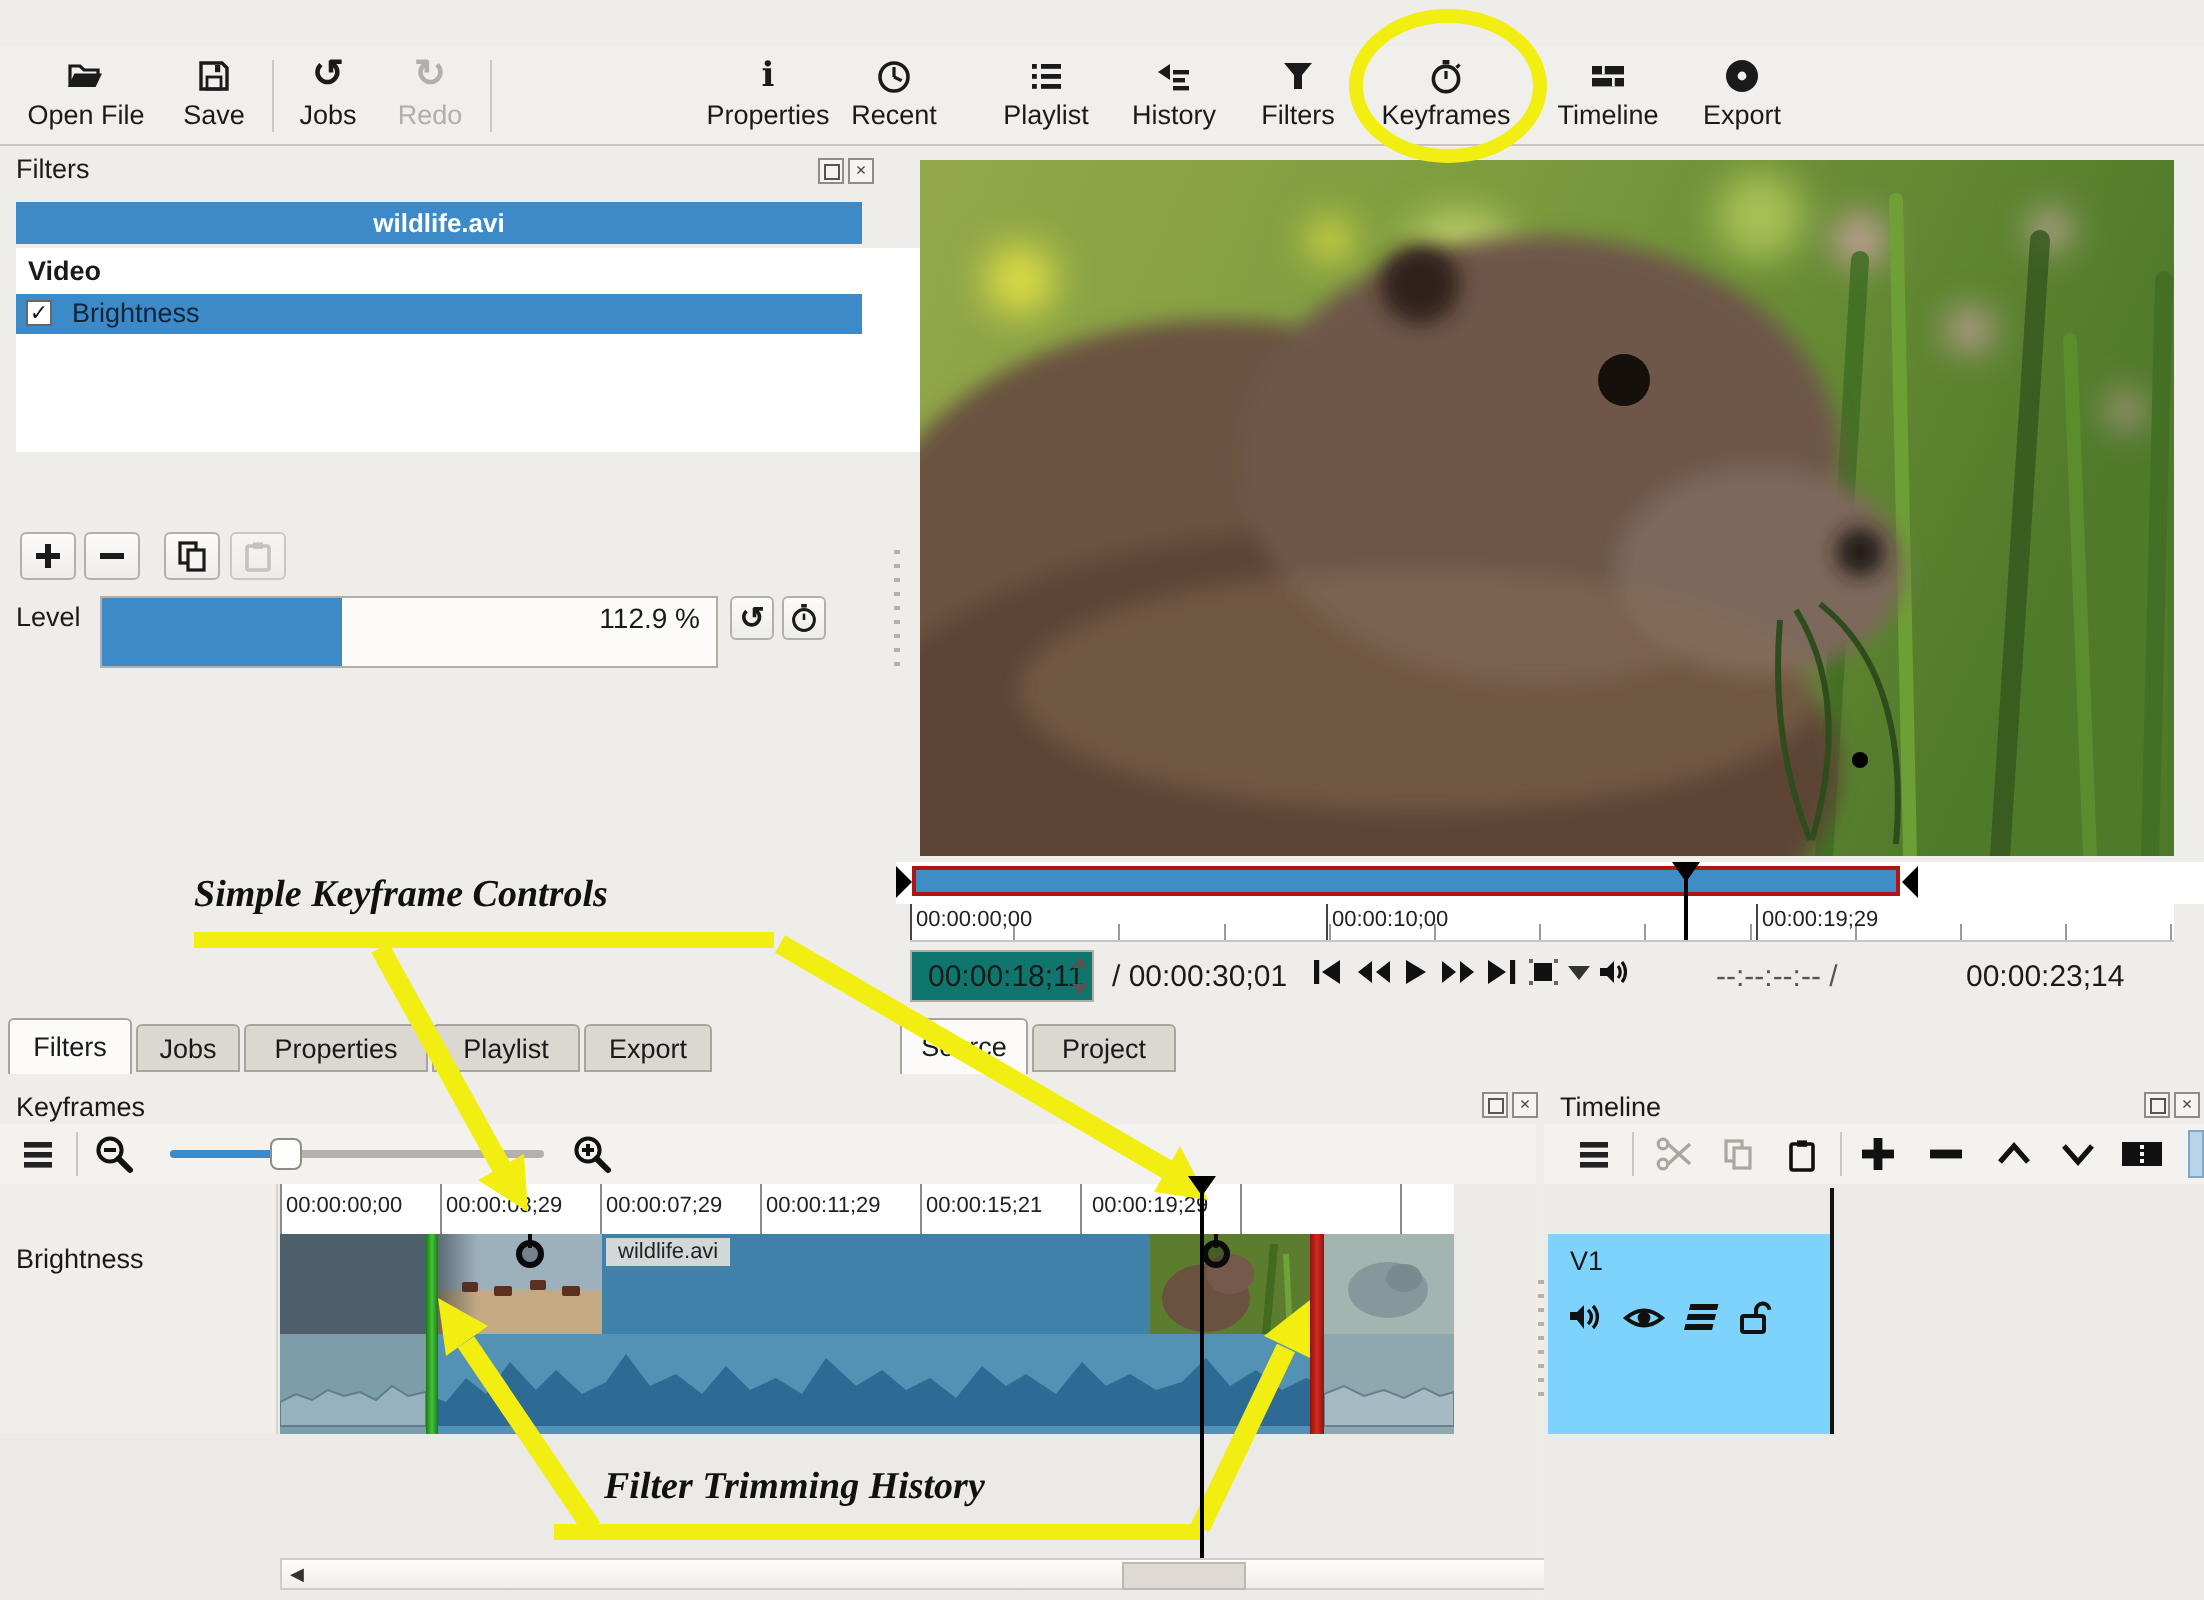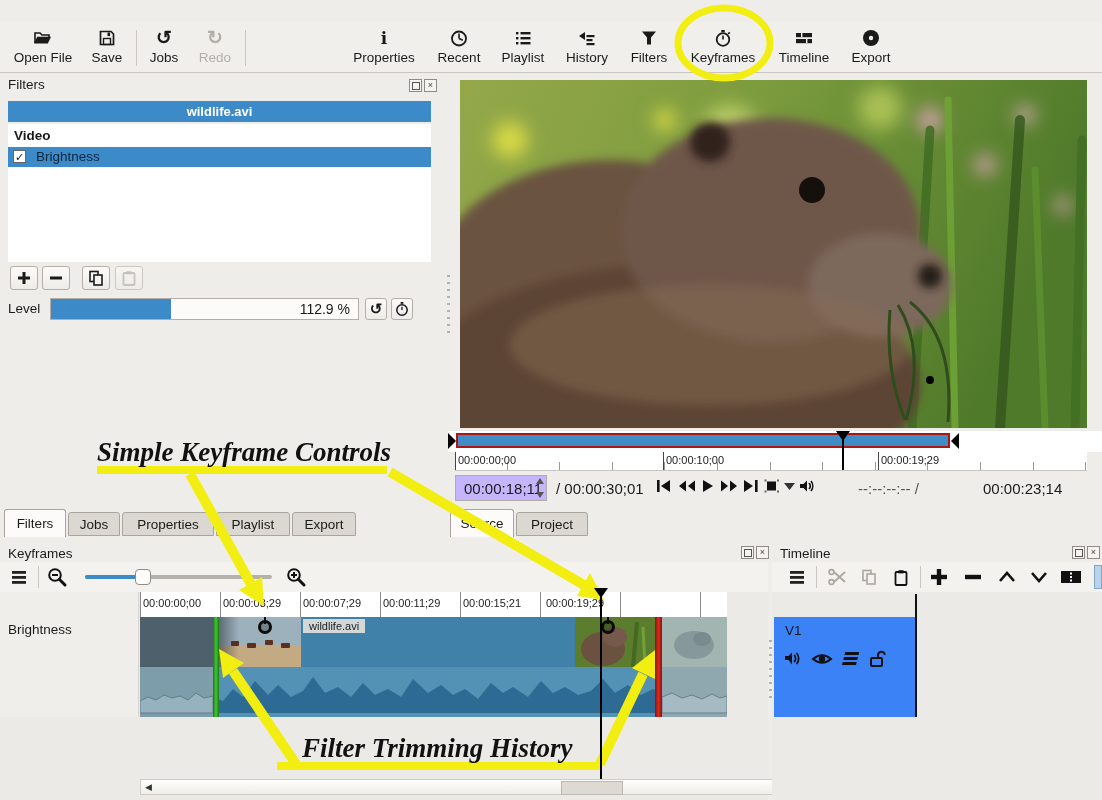--- a/index.html
+++ b/index.html
@@ -16,42 +16,42 @@
   .tbtn.disabled{color:#b3afa8;}
   .tsep{position:absolute;top:7px;width:1px;height:36px;background:#cac7c1;}
   .glyph{font-weight:bold;font-size:19px;line-height:20px;}
   
   .pbtn{position:absolute;width:13px;height:13px;border:1px solid #8f8b85;background:#f6f4f1;box-sizing:border-box;font-size:9px;line-height:10px;text-align:center;color:#444;}
   .float-inner{display:block;width:6px;height:6px;border:1px solid #555;margin:2px auto 0;}
   .sbtn{position:absolute;border:1px solid #b4b0a9;background:linear-gradient(#fcfbfa,#eeece8);border-radius:3px;display:flex;align-items:center;justify-content:center;box-sizing:border-box;}
   .cb{position:absolute;width:13px;height:13px;background:#fff;border:1px solid #666;font-size:11px;line-height:12px;text-align:center;color:#111;box-sizing:border-box;}
   
   .clip-header{position:absolute;left:8px;top:101px;width:423px;height:21px;background:#3c8ac8;color:#fff;font-weight:bold;font-size:13px;text-align:center;line-height:21px;}
-  .filter-list{position:absolute;left:8px;top:124px;width:423px;height:138px;background:#fff;}
+  .filter-list{position:absolute;left:8px;top:124px;width:423px;height:102px;background:#fff;padding-left:48px;}
   .group-label{position:absolute;left:6px;top:4px;font-weight:bold;font-size:13.5px;}
   .filter-row{position:absolute;left:0;top:23px;width:423px;height:20px;background:#3c8ac8;}
   
   .tabbar{position:absolute;left:0;top:508px;width:1102px;height:32px;}
   .tab{position:absolute;top:4px;height:24px;line-height:24px;text-align:center;font-size:13.5px;background:#dbd7d1;border:1px solid #a9a49d;border-radius:3px 3px 0 0;box-sizing:border-box;cursor:default;}
   .tab.active{top:1px;height:28px;line-height:28px;background:#fcfbfa;border-bottom:none;}
   
   .panel-title{position:absolute;font-size:13.5px;}
   .ptoolbar{position:absolute;background:#f4f2ef;border-bottom:1px solid #d7d4ce;}
   .ibtn{position:absolute;top:3px;width:26px;height:24px;display:flex;align-items:center;justify-content:center;cursor:default;}
   .ruler{background:#fff;border-bottom:1px solid #c8c5c0;}
   .rlabel{position:absolute;top:2px;font-size:11px;color:#222;white-space:nowrap;}
   .kf-circle{position:absolute;width:14px;height:14px;border:3px solid #0a0a0a;border-radius:50%;background:rgba(20,20,20,.3);box-sizing:border-box;}
   .kf-stem{position:absolute;width:2px;height:7px;background:#0a0a0a;}
   
   .hscroll{position:absolute;height:16px;border:1px solid #cfccc6;background:linear-gradient(#fdfdfc,#f0eeea);box-sizing:border-box;}
   .harrow{position:absolute;top:2px;font-size:9px;color:#333;line-height:11px;}
   .hthumb{position:absolute;top:1px;height:12px;background:#dedad3;border:1px solid #bdb9b1;}
   
   #anno-svg{position:absolute;left:0;top:0;z-index:40;pointer-events:none;}
-  .anno-text{position:absolute;z-index:42;font-family:"Liberation Serif",serif;font-style:italic;font-weight:bold;font-size:27px;color:#111;white-space:nowrap;pointer-events:none;}
+  .anno-text{position:absolute;z-index:42;font-family:"Liberation Serif",serif;font-style:italic;font-weight:bold;font-size:19px;color:#111;white-space:nowrap;pointer-events:none;}
   .triangle-down{width:0;height:0;border-left:7px solid transparent;border-right:7px solid transparent;border-top:10px solid #000;}
   .timecode{font-size:15px;}
 </style>
 </head>
 <body>
 
 <div id="app">
 
 
   <div class="toolbar">
@@ -87,21 +87,21 @@
         </div>
       <span>Redo</span>
     </div>
     <div class="tsep" style="left:245px"></div>
     <div class="tbtn" style="left:342px;width:84px">
       <div class="ticon">
           <span style="font-family:'DejaVu Serif',serif;font-weight:bold;font-size:17px">i</span>
         </div>
       <span>Properties</span>
     </div>
-    <div class="tbtn" style="left:432px;width:54px">
+    <div class="tbtn" style="left:420px;width:54px">
       <div class="ticon">
         <svg width="20" height="20">
             <circle cx="10" cy="10.5" r="7" fill="none" stroke="#1a1a1a" stroke-width="1.8"></circle>
             <line x1="10" y1="10.5" x2="10" y2="5.5" stroke="#1a1a1a" stroke-width="1.6"></line>
             <line x1="10" y1="10.5" x2="13.8" y2="12.3" stroke="#1a1a1a" stroke-width="1.6"></line>
           </svg>
       </div>
       <span>Recent</span>
     </div>
     <div class="tbtn" style="left:492px;width:62px">
@@ -203,21 +203,21 @@
       </svg>
   </div>
   <div class="sbtn" style="left:115px;top:266px;width:28px;height:24px;opacity:.6">
     <svg width="18" height="18">
         <rect x="3.5" y="4" width="11" height="12" rx="1" fill="none" stroke="#aba79f" stroke-width="1.8"></rect>
         <rect x="6.5" y="2.2" width="5" height="3.2" fill="#aba79f"></rect>
       </svg>
   </div>
 
   <div class="abs" style="left:8px;top:301px;font-size:13.5px">Level</div>
-  <div class="abs" style="left:50px;top:298px;width:309px;height:22px;border:1px solid #b3afa8;background:#fcfbfa;box-sizing:border-box">
+  <div class="abs" style="left:50px;top:298px;width:309px;height:36px;border:1px solid #b3afa8;background:#fcfbfa;box-sizing:border-box">
     <div style="position:absolute;left:0;top:0;bottom:0;width:39%;background:#3c8ac8"></div>
     <div style="position:absolute;right:8px;top:2px;font-size:14px">112.9 %</div>
   </div>
   <div class="sbtn" style="left:365px;top:298px;width:22px;height:22px">
       <span style="font-size:15px;font-weight:bold">↺</span>
     </div>
   <div class="sbtn" style="left:391px;top:298px;width:22px;height:22px">
     <svg width="16" height="16">
         <rect x="6.6" y="1" width="2.8" height="1.8" fill="#1a1a1a"></rect>
         <circle cx="8" cy="9" r="5.2" fill="none" stroke="#1a1a1a" stroke-width="1.5"></circle>
@@ -296,21 +296,21 @@
     <span class="rlabel" style="left:3px">00:00:00;00</span>
     <span class="rlabel" style="left:211px">00:00:10;00</span>
     <span class="rlabel" style="left:426px">00:00:19;29</span>
   </div>
 
   <div class="abs" style="left:836px;top:431px">
     <div class="triangle-down"></div>
     <div style="position:absolute;left:6px;top:6px;width:2px;height:33px;background:#000"></div>
   </div>
 
-  <div class="abs" style="left:455px;top:475px;width:92px;height:26px;border:1px solid #b0aca6;background:#c4b5fd;box-sizing:border-box">
+  <div class="abs" style="left:455px;top:475px;width:92px;height:26px;border:1px solid #b0aca6;background:#0f766e;box-sizing:border-box">
     <span class="timecode" style="position:absolute;left:8px;top:4px">00:00:18;11</span>
     <div style="position:absolute;right:2px;top:2px">
         <div style="width:0;height:0;border-left:4px solid transparent;border-right:4px solid transparent;border-bottom:6px solid #555"></div>
       </div>
     <div style="position:absolute;right:2px;bottom:2px">
         <div style="width:0;height:0;border-left:4px solid transparent;border-right:4px solid transparent;border-top:6px solid #555"></div>
       </div>
   </div>
   <span class="abs timecode" style="left:556px;top:480px">/ 00:00:30;01</span>
 
@@ -556,21 +556,21 @@
           <rect x="10" y="10.5" width="2" height="2" fill="#fff"></rect>
         </svg>
     </div>
     <div class="abs" style="left:322px;top:3px;width:8px;height:24px;background:#b9d4e8;border:1px solid #7fa8c8;box-sizing:border-box"></div>
   </div>
 
   <div class="abs" style="left:772px;top:592px;width:330px;height:208px;background:#eceae6"></div>
   <div class="abs" style="left:774px;top:626px;width:142px;height:22px;background:#22c55e;border-bottom:1px solid #d8d4cf;box-sizing:border-box">
     <span style="position:absolute;left:9px;top:3px;font-size:13.5px">Master</span>
   </div>
-  <div class="abs" style="left:774px;top:617px;width:142px;height:100px;background:#3b82f6">
+  <div class="abs" style="left:774px;top:617px;width:142px;height:100px;background:#7dd3fc">
     <span style="position:absolute;left:11px;top:6px;font-size:13.5px">V1</span>
     <svg style="position:absolute;left:9px;top:32px" width="22" height="20">
         <polygon points="2,7 5.5,7 9,3.5 9,15.5 5.5,11 2,11" fill="#111"></polygon>
         <path d="M11 6 a4.5 4.5 0 0 1 0 7" fill="none" stroke="#111" stroke-width="1.7"></path>
         <path d="M13.5 4 a8 8 0 0 1 0 11" fill="none" stroke="#111" stroke-width="1.7"></path>
       </svg>
     <svg style="position:absolute;left:37px;top:32px" width="22" height="20">
         <path d="M2 10 Q11 2.5 20 10 Q11 17.5 2 10 Z" fill="none" stroke="#111" stroke-width="2"></path>
         <circle cx="11" cy="10" r="3.2" fill="#111"></circle>
       </svg>

